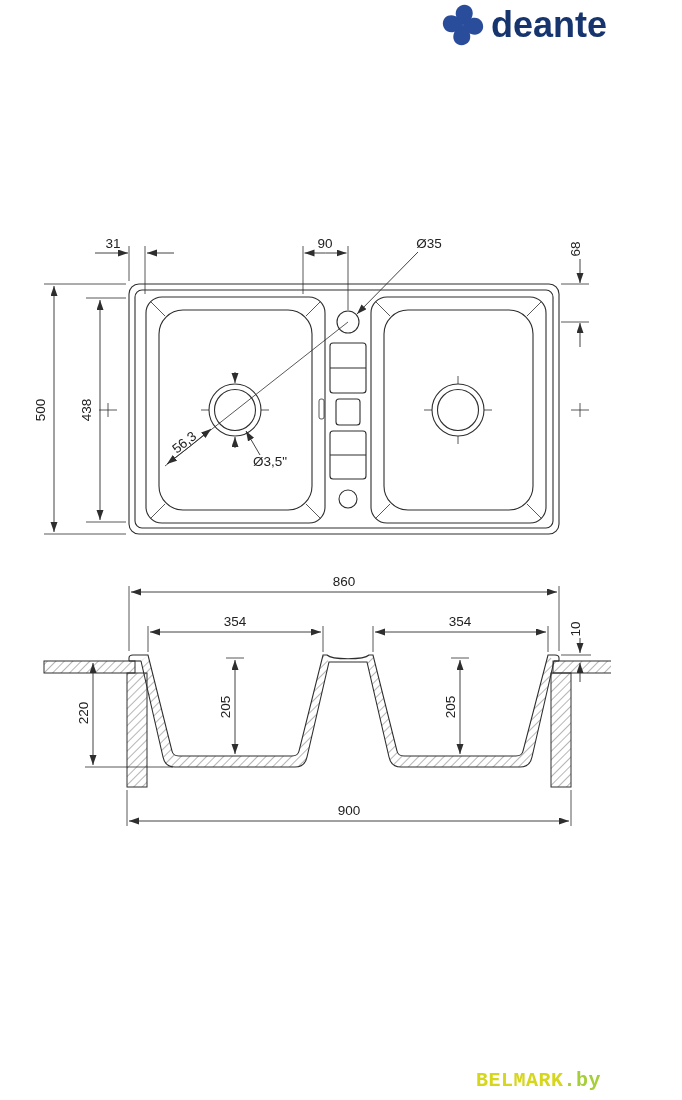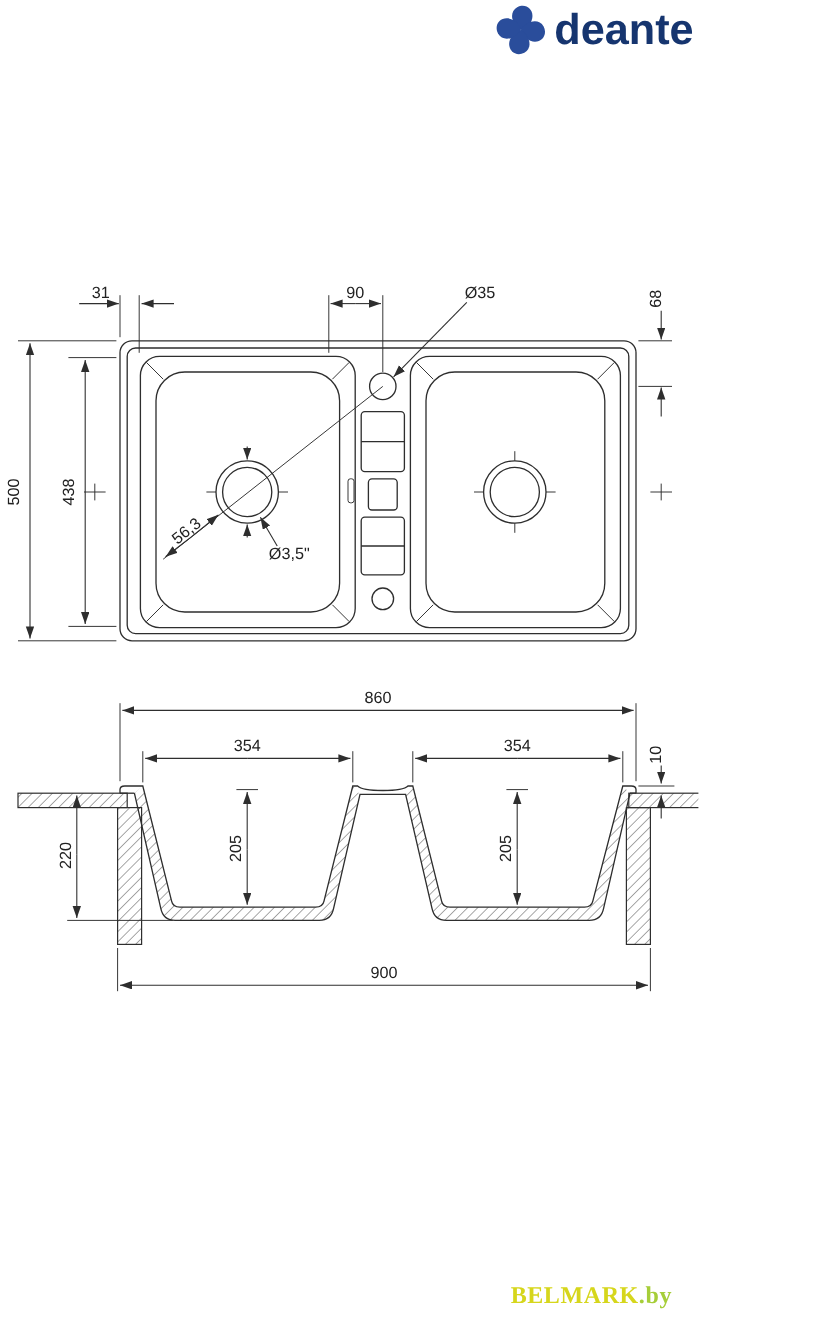--- a/index.html
+++ b/index.html
@@ -1,29 +1,29 @@
 <!DOCTYPE html>
 <html><head>
 <meta charset="utf-8">
 <style>
   html,body{margin:0;padding:0;background:#fff;}
   .page{position:relative;width:582px;height:1100px;background:#ffffff;overflow:hidden;
-        font-family:"Liberation Sans",sans-serif;}
+        font-family:"Liberation Sans",sans-serif;margin-left:29px;}
   .drawing{position:absolute;left:0;top:0;}
   .dim{font-family:"Liberation Sans",sans-serif;font-size:13.5px;fill:#222;}
   .ln{stroke:#2e2e2e;stroke-width:1.1;fill:none;}
   .thin{stroke:#2e2e2e;stroke-width:0.8;fill:none;}
   .dimln{stroke:#2e2e2e;stroke-width:0.9;fill:none;}
   .hatchfill{fill:url(#hatch);stroke:#2e2e2e;stroke-width:1;}
   .ringfill{fill:url(#hatch);stroke:none;}
   .logo{position:absolute;top:4px;right:4px;display:flex;align-items:center;gap:7px;}
   .logo-text{font-family:"Liberation Sans",sans-serif;font-weight:bold;font-size:36px;
              color:#16356f;letter-spacing:0px;line-height:1;}
-  .watermark{position:absolute;right:22px;bottom:8px;font-weight:bold;font-size:20px;
-             font-family:Liberation Serif, serif;letter-spacing:0.5px;}
+  .watermark{position:absolute;right:10px;bottom:8px;font-weight:bold;font-size:20px;
+             font-family:Liberation Mono, monospace;letter-spacing:0.5px;}
   .wm-name{color:#d6d61c;}
   .wm-tld{color:#a6ce39;}
 </style>
 </head>
 <body>
 
 <div class="page">
 
   <div class="logo">
     <svg width="42" height="42" viewBox="0 0 42 42">

